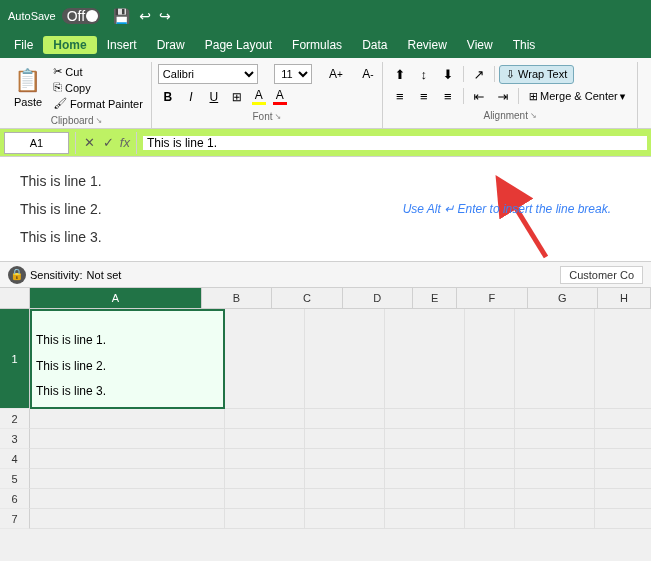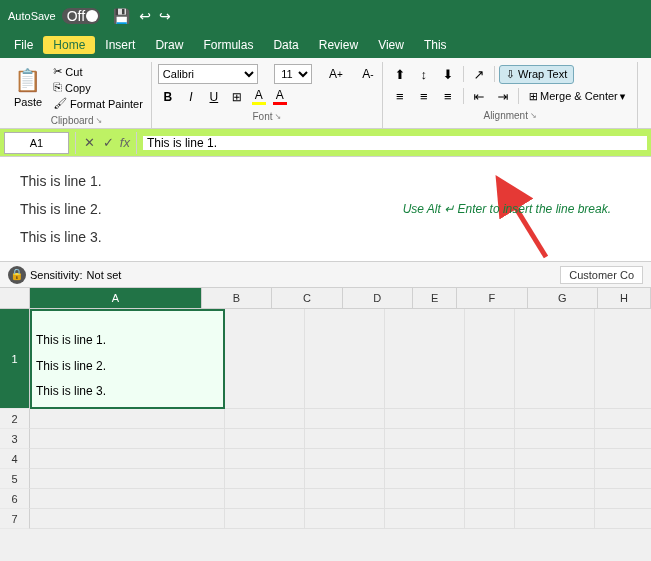--- a/index.html
+++ b/index.html
@@ -44,21 +44,21 @@
       display: flex;
       align-items: center;
       padding: 0 4px;
       font-size: 12px;
     }
     .menu-item {
       padding: 2px 10px;
       cursor: pointer;
       border-radius: 3px;
     }
-    .menu-item.active { background: #fde047; color: #217346; font-weight: 400; }
+    .menu-item.active { background: #bef264; color: #217346; font-weight: 700; }
 
     
     .ribbon {
       background: #f8f8f8;
       border-bottom: 1px solid #d0d0d0;
       padding: 4px 4px 0;
       display: flex;
       align-items: stretch;
       gap: 2px;
     }
@@ -279,21 +279,21 @@
       padding: 4px 4px;
       vertical-align: top;
       display: flex;
       flex-direction: column;
       justify-content: flex-end;
       font-size: 12px;
     }
 
     .annotation-text {
       position: absolute;
-      color: #15803d;
+      color: #3b82f6;
       font-size: 12px;
       font-style: italic;
       right: 40px;
       top: 50%;
       transform: translateY(-50%);
       white-space: nowrap;
     }
 
     .grid-row-1 { height: 100px; }
     .grid-row-normal { height: 20px; }
@@ -324,20 +324,21 @@
     </div>
   </div>
   <div class="title-center"></div>
 </div>
 
 <div class="menu-bar">
   <div class="menu-item">File</div>
   <div class="menu-item active">Home</div>
   <div class="menu-item">Insert</div>
   <div class="menu-item">Draw</div>
+  <div class="menu-item">Page Layout</div>
   <div class="menu-item">Formulas</div>
   <div class="menu-item">Data</div>
   <div class="menu-item">Review</div>
   <div class="menu-item">View</div>
   <div class="menu-item">This</div>
 </div>
 
 <div class="ribbon">
 
   <div class="ribbon-group clipboard-group">

